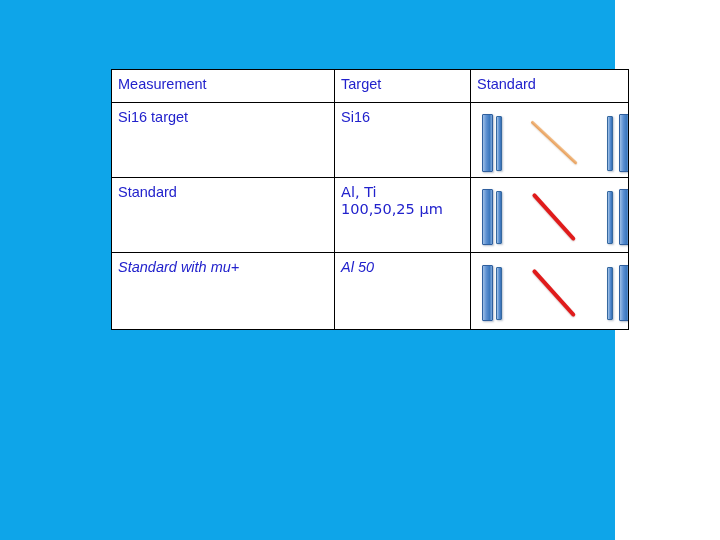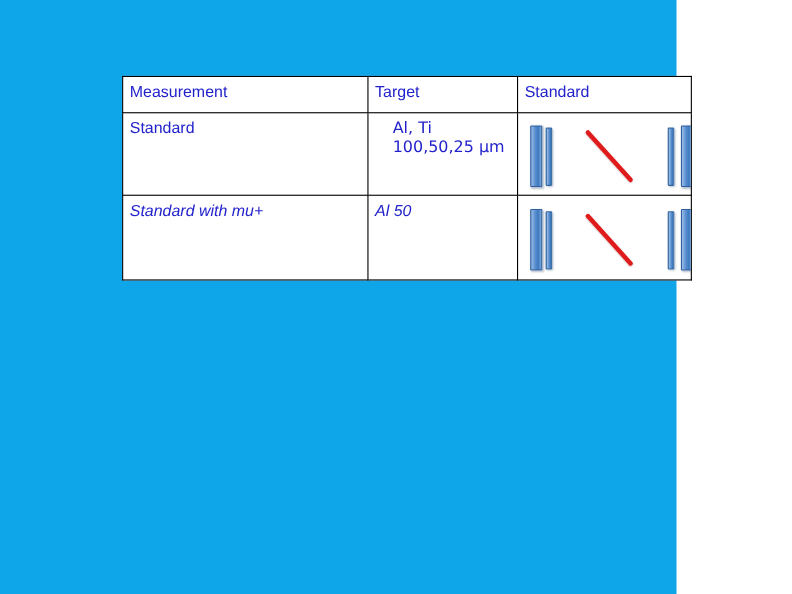--- a/index.html
+++ b/index.html
@@ -25,21 +25,21 @@
   }
   col.c-meas{width:223px;}
   col.c-targ{width:136px;}
   col.c-geom{width:158px;}
 
   tr.hdr td{height:26px;}
   tr.rw td{height:68px;}
   tr.rw-tall td{height:70px;font-style:italic;}
 
   .cell-text{display:block;white-space:pre-line;}
-  .mu{font-family:"DejaVu Sans", sans-serif;margin-left:16px;}
+  .mu{font-family:"DejaVu Sans", sans-serif;}
   td.geo-cell{padding:0;}
   .geo-inner{position:relative;width:100%;height:100%;overflow:hidden;}
 
   
   .bar{position:absolute;border-radius:1px;}
   .bar.thick{
     width:9px;
     background:linear-gradient(to right,#9CBEE6 0%,#5B8FD1 38%,#3C78BE 72%,#7FA9DB 100%);
     box-shadow:1px 1px 2px rgba(90,110,140,0.45);
     border:0.6px solid #2F5F9E;
@@ -106,20 +106,37 @@
         </td>
         <td>
           <span class="cell-text">Target</span>
         </td>
         <td>
           <span class="cell-text">Standard</span>
         </td>
       </tr>
 
 
+      <tr class="rw">
+        <td>
+          <span class="cell-text">Si16 target</span>
+        </td>
+        <td>
+          <span class="cell-text">Si16</span>
+        </td>
+        <td class="geo-cell">
+          <div class="geo-inner">
+            <div class="bar thick" style="left:5px;top:5px;height:56px;"></div>
+            <div class="bar thin" style="left:19px;top:7px;height:53px;"></div>
+            <div class="diag orange" style="width:62px;left:46px;top:32px;transform:rotate(43deg);"></div>
+            <div class="bar thin" style="left:130px;top:7px;height:53px;"></div>
+            <div class="bar thick" style="left:142px;top:5px;height:56px;"></div>
+          </div>
+        </td>
+      </tr>
 
       <tr class="rw">
         <td>
           <span class="cell-text">Standard</span>
         </td>
         <td>
           <span class="cell-text mu">Al, Ti
 100,50,25 μm</span>
         </td>
         <td class="geo-cell">

